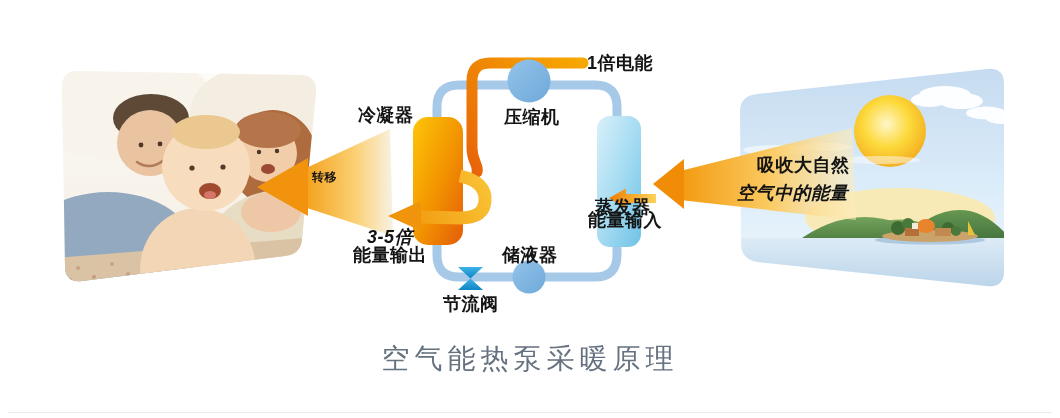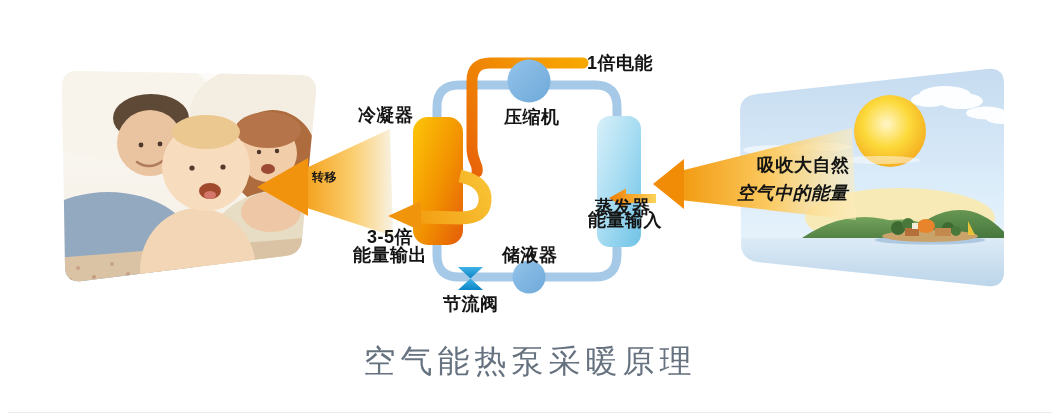--- a/index.html
+++ b/index.html
@@ -19,21 +19,21 @@
     line-height:1.12;
     white-space:nowrap;
     letter-spacing:0.5px;
   }
   .lbl-transfer{font-size:12px;}
   .lbl-center{text-align:center;}
   #page-title{
     position:absolute;
     left:0;top:340px;width:1060px;
     text-align:center;
-    font-size:32px;
+    font-size:28px;
     font-weight:400;
     letter-spacing:5px;
     color:#66727f;
   }
   #bottom-divider{
     position:absolute;left:8px;top:412px;width:1044px;height:1px;
     background:#eaeaea;
   }
 </style>
 </head>
@@ -245,21 +245,21 @@
 <div class="lbl" style="left:595px; top:152px;margin-top:45px;">蒸发器</div>
 
 <div class="lbl" style="left:588px; top:210px;">能量输入</div>
 
 <div class="lbl" style="left:502px; top:245px;">储液器</div>
 
 <div class="lbl" style="left:443px; top:294px;">节流阀</div>
 
 <div class="lbl lbl-transfer" style="left:312px; top:171px;">转移</div>
 
-<div class="lbl lbl-center" style="left:350px; top:227px; width:80px;">3-5倍</div>
+<div class="lbl lbl-center" style="left:350px; top:227px; width:80px;font-style:italic;">3-5倍</div>
 <div class="lbl lbl-center" style="left:347px; top:245px; width:86px;">能量输出</div>
 
 <div class="lbl" style="left:745px; top:155px;padding-left:12px;">吸收大自然</div>
 <div class="lbl" style="left:737px; top:183px;font-style:italic;">空气中的能量</div>
 
 <div id="page-title">空气能热泵采暖原理</div>
 
 <div id="bottom-divider"></div>
 
 </div>

